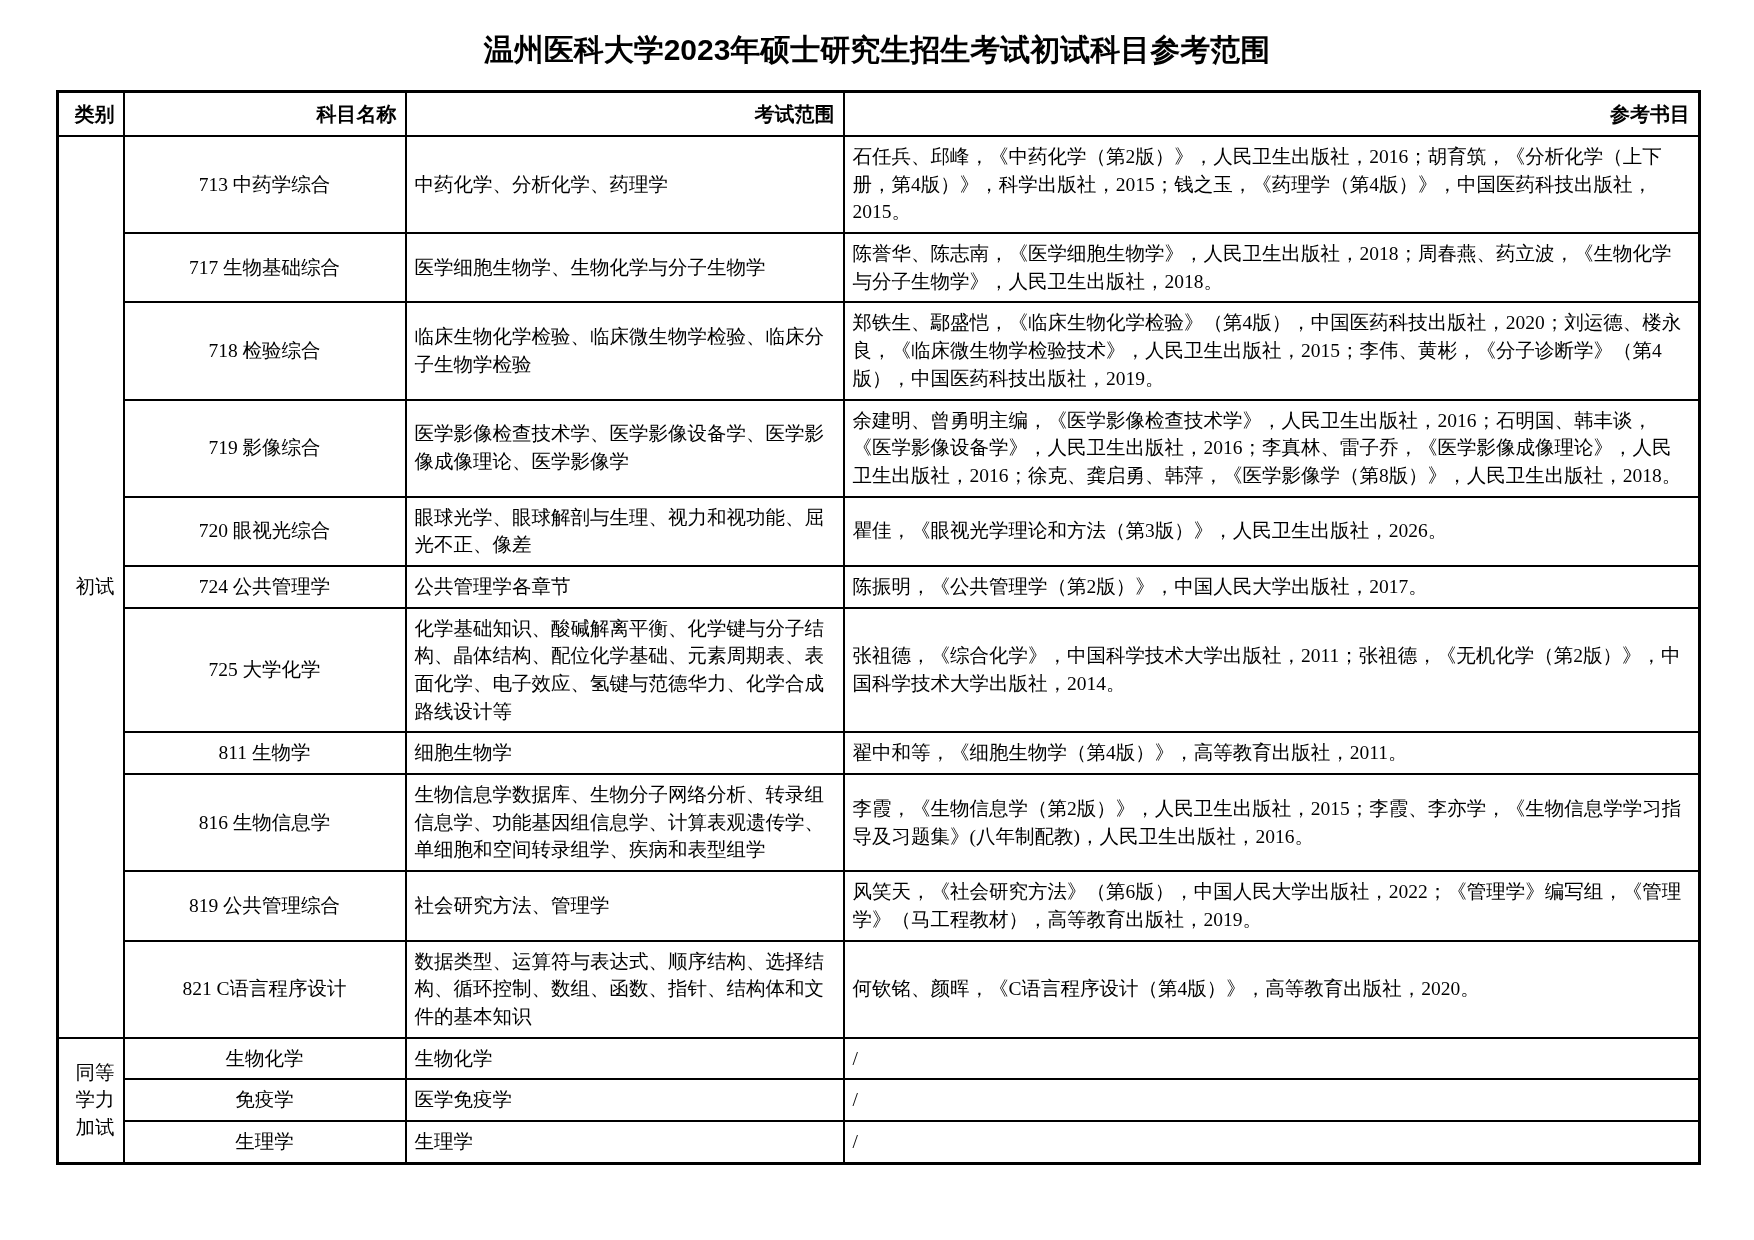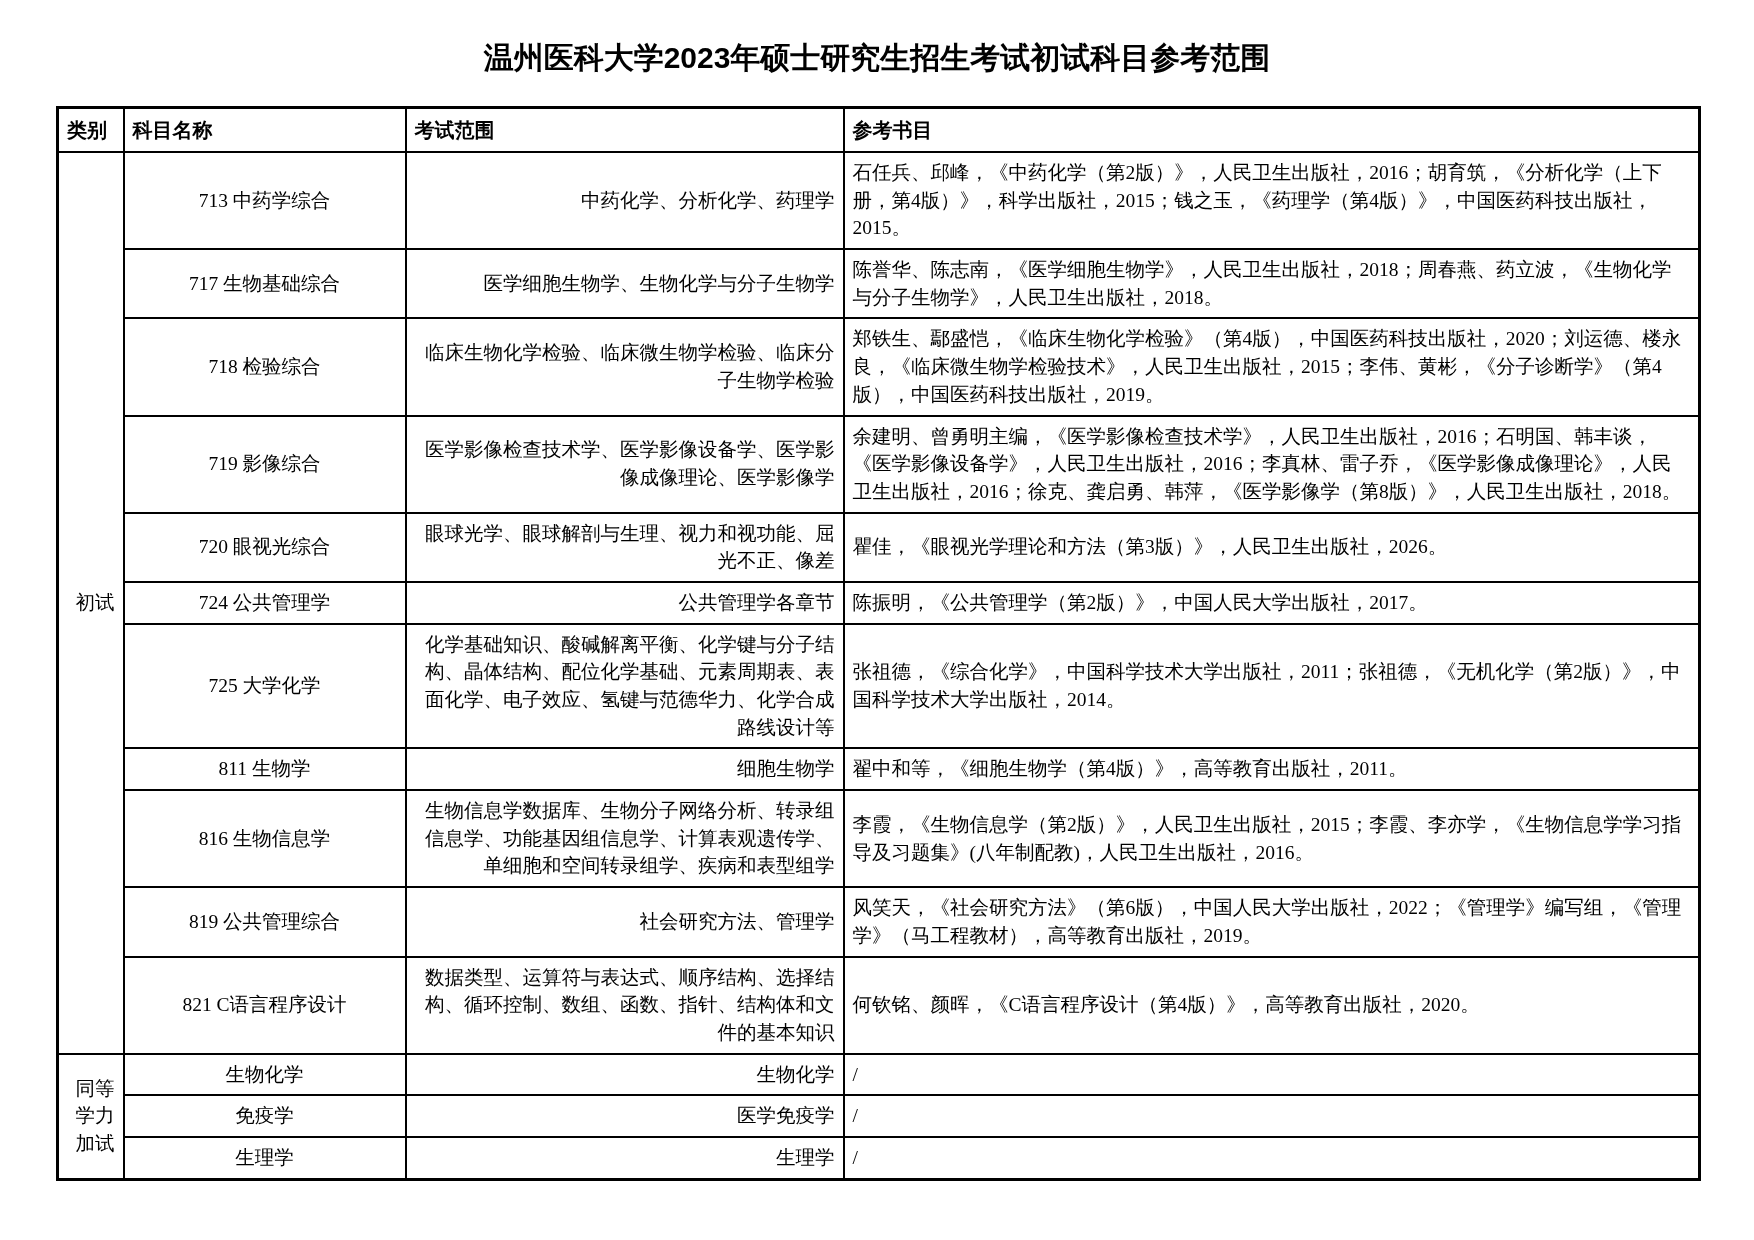--- a/index.html
+++ b/index.html
@@ -20,21 +20,21 @@
     height: 1240px;
     box-sizing: border-box;
     padding: 0;
   }
   .doc-title {
     text-align: center;
     font-family: "Liberation Sans", "DejaVu Sans", sans-serif;
     font-weight: bold;
     font-size: 30px;
     letter-spacing: 0px;
-    margin: 12px;
+    margin: 4px;
     padding-top: 28px;
     padding-bottom: 18px;
     line-height: 1.2;
   }
   .table-wrap {
     padding: 0 56px;
     box-sizing: border-box;
   }
   table.main {
     border-collapse: collapse;
@@ -45,21 +45,21 @@
   table.main td, table.main th {
     border: 2px solid #000;
     padding: 6px 8px;
     vertical-align: middle;
     font-size: 19.5px;
     line-height: 1.42;
     font-weight: normal;
     font-family: "Liberation Serif", "DejaVu Serif", serif;
   }
   table.main thead th {
-    text-align: left;
+    text-align: right;
     font-family: "Liberation Sans", "DejaVu Sans", sans-serif;
     font-weight: bold;
     font-size: 20px;
     height: 34px;
     padding: 4px 8px;
   }
   .col-cat { width: 66px; }
   .col-subj { width: 282px; }
   .col-scope { width: 438px; }
   .col-books { width: 856px; }
@@ -69,21 +69,21 @@
     font-size: 20px;
     line-height: 1.5;
     padding: 4px 2px;
     font-family: "Liberation Serif", "DejaVu Serif", serif;
   }
   td.subj {
     text-align: center;
     padding-left: 12px;
   }
   td.scope {
-    text-align: right;
+    text-align: left;
     padding-left: 10px;
     padding-right: 6px;
   }
   td.books {
     text-align: left;
     padding-left: 10px;
     padding-right: 8px;
     margin-left: 24px;
   }
   .tight { line-height: 1.38; }

